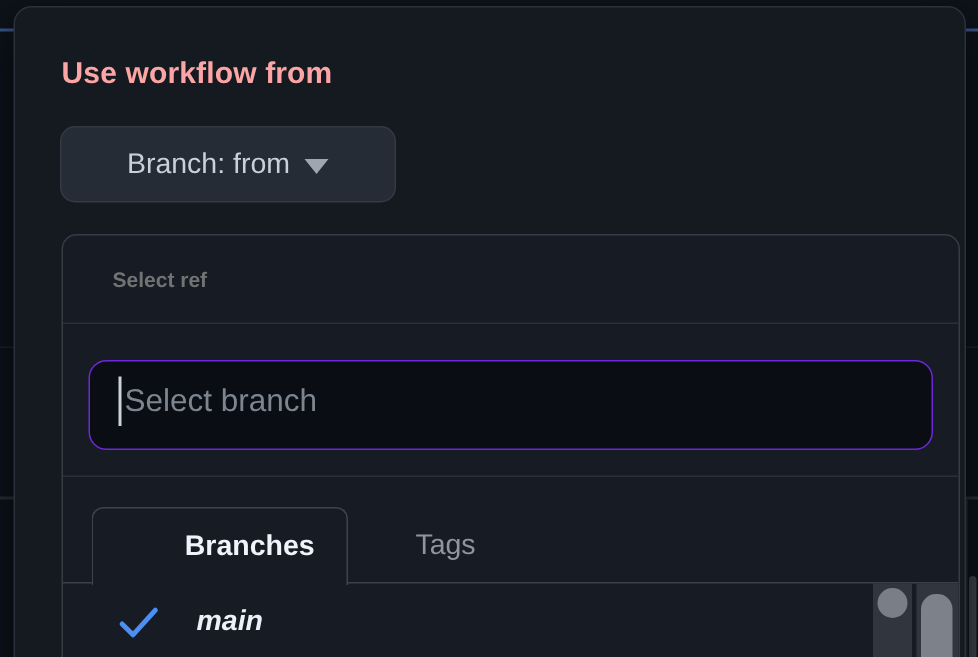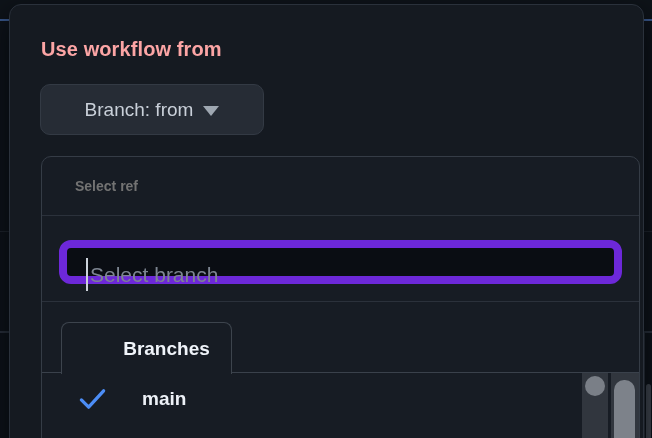--- a/index.html
+++ b/index.html
@@ -69,22 +69,22 @@
     display: flex; align-items: center; padding-left: 33px;
   }
   .dialog-title { font-size: 14px; font-weight: 700; color: #737373; }
 
   .search-section {
     padding: 24px 17px 17px 17px;
     border-bottom: 1px solid #2b313b;
   }
   .search-outer {
     position: relative;
-    height: 44px;
-    border: 8px solid #6d28d9;
+    height: 60px;
+    border: 1px solid #6d28d9;
     border-radius: 12px;
     background: #0a0d13;
     padding: 1px;
   }
   .search-input {
     width: 100%; height: 52px;
     background: transparent; border: none; outline: none;
     color: #e6edf3; font-size: 21px;
     padding-left: 22px;
     font-family: "Liberation Sans", "DejaVu Sans", sans-serif;
@@ -114,21 +114,21 @@
   }
   .tab-inactive { left: 190px; width: 130px; color: #8d95a0; }
 
   .list-area { position: relative; height: 86px; }
   .ref-row {
     display: flex; align-items: center;
     padding: 15px 0 0 37px;
     cursor: pointer;
   }
   .check-icon { flex: 0 0 auto; }
-  .ref-label { margin-left: 36px; font-size: 19px; font-weight: 700; color: #edf1f7; }
+  .ref-label { margin-left: 25px; font-size: 19px; font-weight: 700; color: #edf1f7; font-style: italic; }
 
   .scroll-track {
     position: absolute; top: 0; height: 86px;
     background: #31363e;
   }
   .track-list   { left: 540px; width: 26px; }
   .track-dialog { left: 569px; width: 28px; }
   .thumb-round {
     position: absolute; left: 3px; top: 3px;
     width: 20px; height: 20px; border-radius: 50%;
@@ -170,20 +170,23 @@
         <div class="search-outer">
           <input class="search-input" type="text" placeholder="Select branch" style="">
           <div class="text-cursor"></div>
         </div>
       </div>
 
       <div class="tabs-row">
         <div class="tab tab-active">
           <span>Branches</span>
         </div>
+        <div class="tab tab-inactive">
+          <span>Tags</span>
+        </div>
       </div>
 
       <div class="list-area">
         <div class="ref-row">
           <svg class="check-icon" width="27" height="22" viewBox="0 0 28 22">
             <path d="M2.5 12 L10 19.5 L25.5 2.5" fill="none" stroke="#4c8df6" stroke-width="3.4" stroke-linecap="round" stroke-linejoin="round"></path>
           </svg>
           <span class="ref-label">main</span>
         </div>
 

